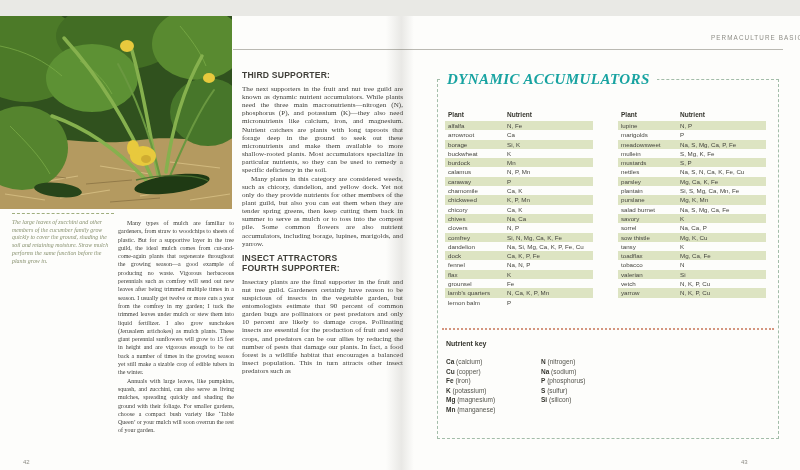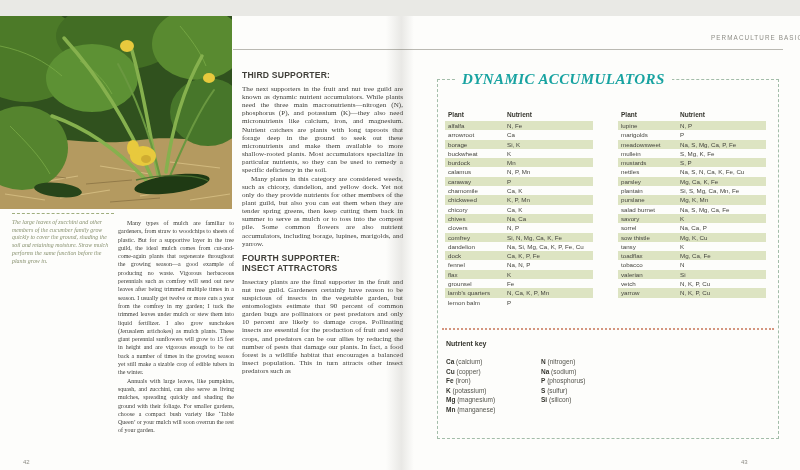--- a/index.html
+++ b/index.html
@@ -48,21 +48,21 @@
     font-family:"Liberation Sans", sans-serif; font-size:6.3px;
     letter-spacing:1.1px; color:#8e8d86; white-space:nowrap;
   }
   .toprule { position:absolute; top:33px; left:233px; width:550px; height:1px; background:#bab9b2; }
 
   .acc-box {
     position:absolute; left:437px; top:63px; width:340px; height:358px;
     border:1px dashed #a3bda9;
   }
   .acc-title {
-    position:absolute; top:-9px; left:17px; background:#fdfdfb; padding:0 7px;
+    position:absolute; top:-9px; left:2px; background:#fdfdfb; padding:0 7px;
     font-family:"Liberation Serif", serif; font-style:italic; font-weight:bold;
     font-size:15px; letter-spacing:0.4px; color:#18a3a1; white-space:nowrap;
   }
 
   .tcol { position:absolute; top:31px; width:162px; font-family:"Liberation Sans", sans-serif; }
   .tcol.tleft  { left:7px; }
   .tcol.tright { left:180px; }
   .thead { display:flex; font-weight:bold; font-size:6.5px; color:#35352e; padding-left:3px; margin-bottom:3px; }
   .thead .plant { width:59px; flex:none; }
   .trow {
@@ -164,22 +164,22 @@
     <p>Annuals with large leaves, like pumpkins, squash, and zucchini, can also serve as living mulches, spreading quickly and shading the ground with their foliage. For smaller gardens, choose a compact bush variety like ‘Table Queen’ or your mulch will soon overrun the rest of your garden.</p>
   </div>
 
   <div class="col-mid">
     <div class="heading-block">
       <div class="heading">THIRD SUPPORTER:</div>
     </div>
     <p>The next supporters in the fruit and nut tree guild are known as dynamic nutrient accumulators. While plants need the three main macronutrients—nitrogen (N), phosphorus (P), and potassium (K)—they also need micronutrients like calcium, iron, and magnesium. Nutrient catchers are plants with long taproots that forage deep in the ground to seek out these micronutrients and make them available to more shallow-rooted plants. Most accumulators specialize in particular nutrients, so they can be used to remedy a specific deficiency in the soil.</p>
     <p class="indent">Many plants in this category are considered weeds, such as chicory, dandelion, and yellow dock. Yet not only do they provide nutrients for other members of the plant guild, but also you can eat them when they are tender spring greens, then keep cutting them back in summer to serve as mulch or to toss into the compost pile. Some common flowers are also nutrient accumulators, including borage, lupines, marigolds, and yarrow.</p>
     <div class="heading-block second">
+      <div class="heading">INSECT ATTRACTORS</div>
       <div class="heading">FOURTH SUPPORTER:</div>
-      <div class="heading">INSECT ATTRACTORS</div>
     </div>
     <p>Insectary plants are the final supporter in the fruit and nut tree guild. Gardeners certainly have reason to be suspicious of insects in the vegetable garden, but entomologists estimate that 90 percent of common garden bugs are pollinators or pest predators and only 10 percent are likely to damage crops. Pollinating insects are essential for the production of fruit and seed crops, and predators can be our allies by reducing the number of pests that damage our plants. In fact, a food forest is a wildlife habitat that encourages a balanced insect population. This in turn attracts other insect predators such as</p>
   </div>
 
   <div class="runhead">PERMACULTURE BASICS</div>
   <div class="toprule"></div>
 
   <div class="acc-box">
     <div class="acc-title">DYNAMIC ACCUMULATORS</div>
 

